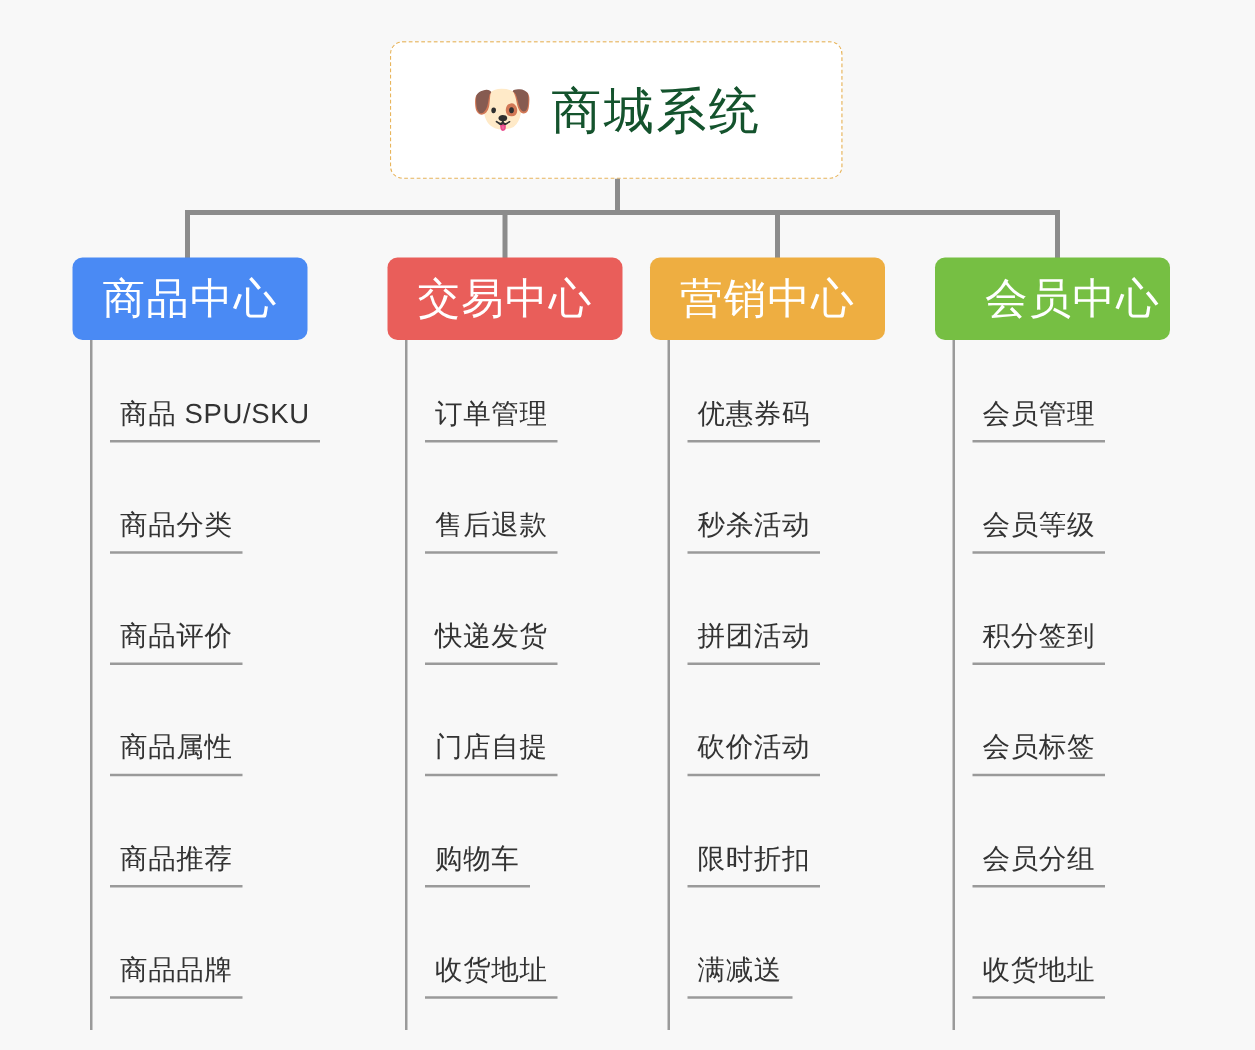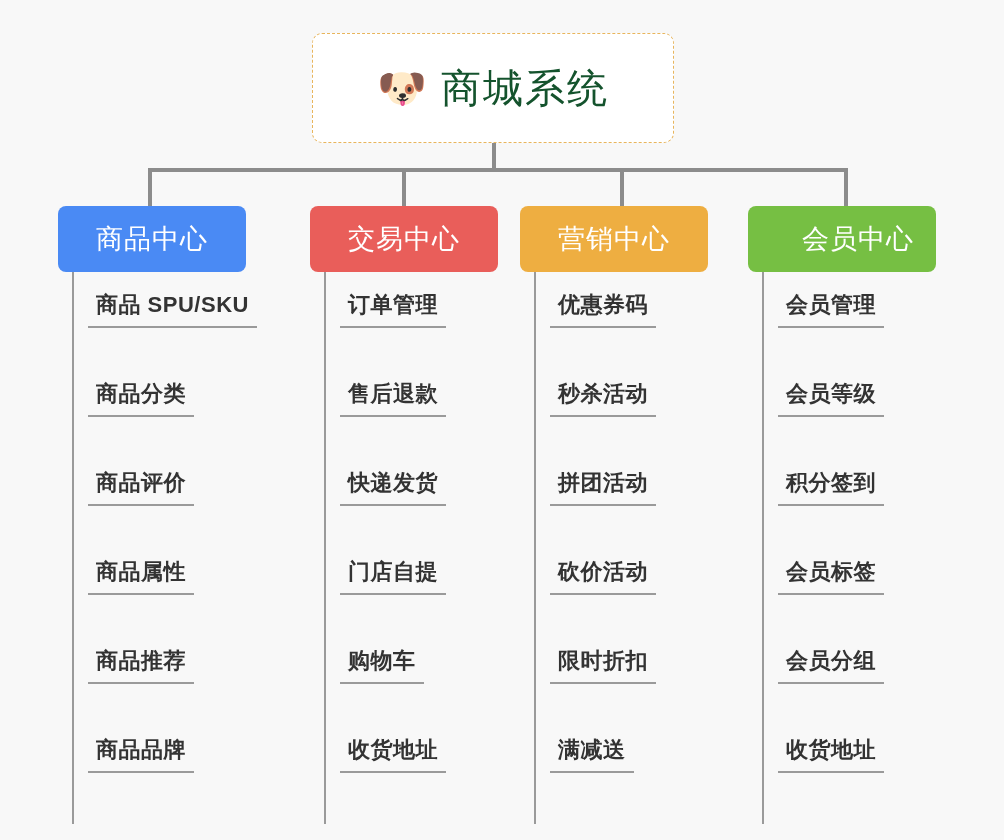--- a/index.html
+++ b/index.html
@@ -82,41 +82,40 @@
   .col-3 { left: 520px; }
   .col-4 { left: 748px; }
 
   .cat-header {
     height: 66px;
     border-radius: 8px;
     display: flex;
     align-items: center;
     justify-content: center;
     color: #ffffff;
-    font-size: 27px;
+    font-size: 34px;
     letter-spacing: 1px;
     box-sizing: border-box;
   }
 
   
   .leaf-list {
     position: relative;
     margin-top: 0;
     padding-top: 18px;
     padding-left: 14px;
     border-left: 2px solid #9a9a9a;
     margin-left: 14px;
   }
   .leaf-item {
     height: 89px;
     display: flex;
     flex-direction: column;
-    justify-content: flex-start;
+    justify-content: center;
     box-sizing: border-box;
-    font-weight: bold;
   }
   .leaf-label {
     font-size: 22px;
     color: #333333;
     white-space: nowrap;
     padding: 0 8px 6px 8px;
     border-bottom: 2px solid #9a9a9a;
     align-self: flex-start;
     letter-spacing: 0.5px;
   }

